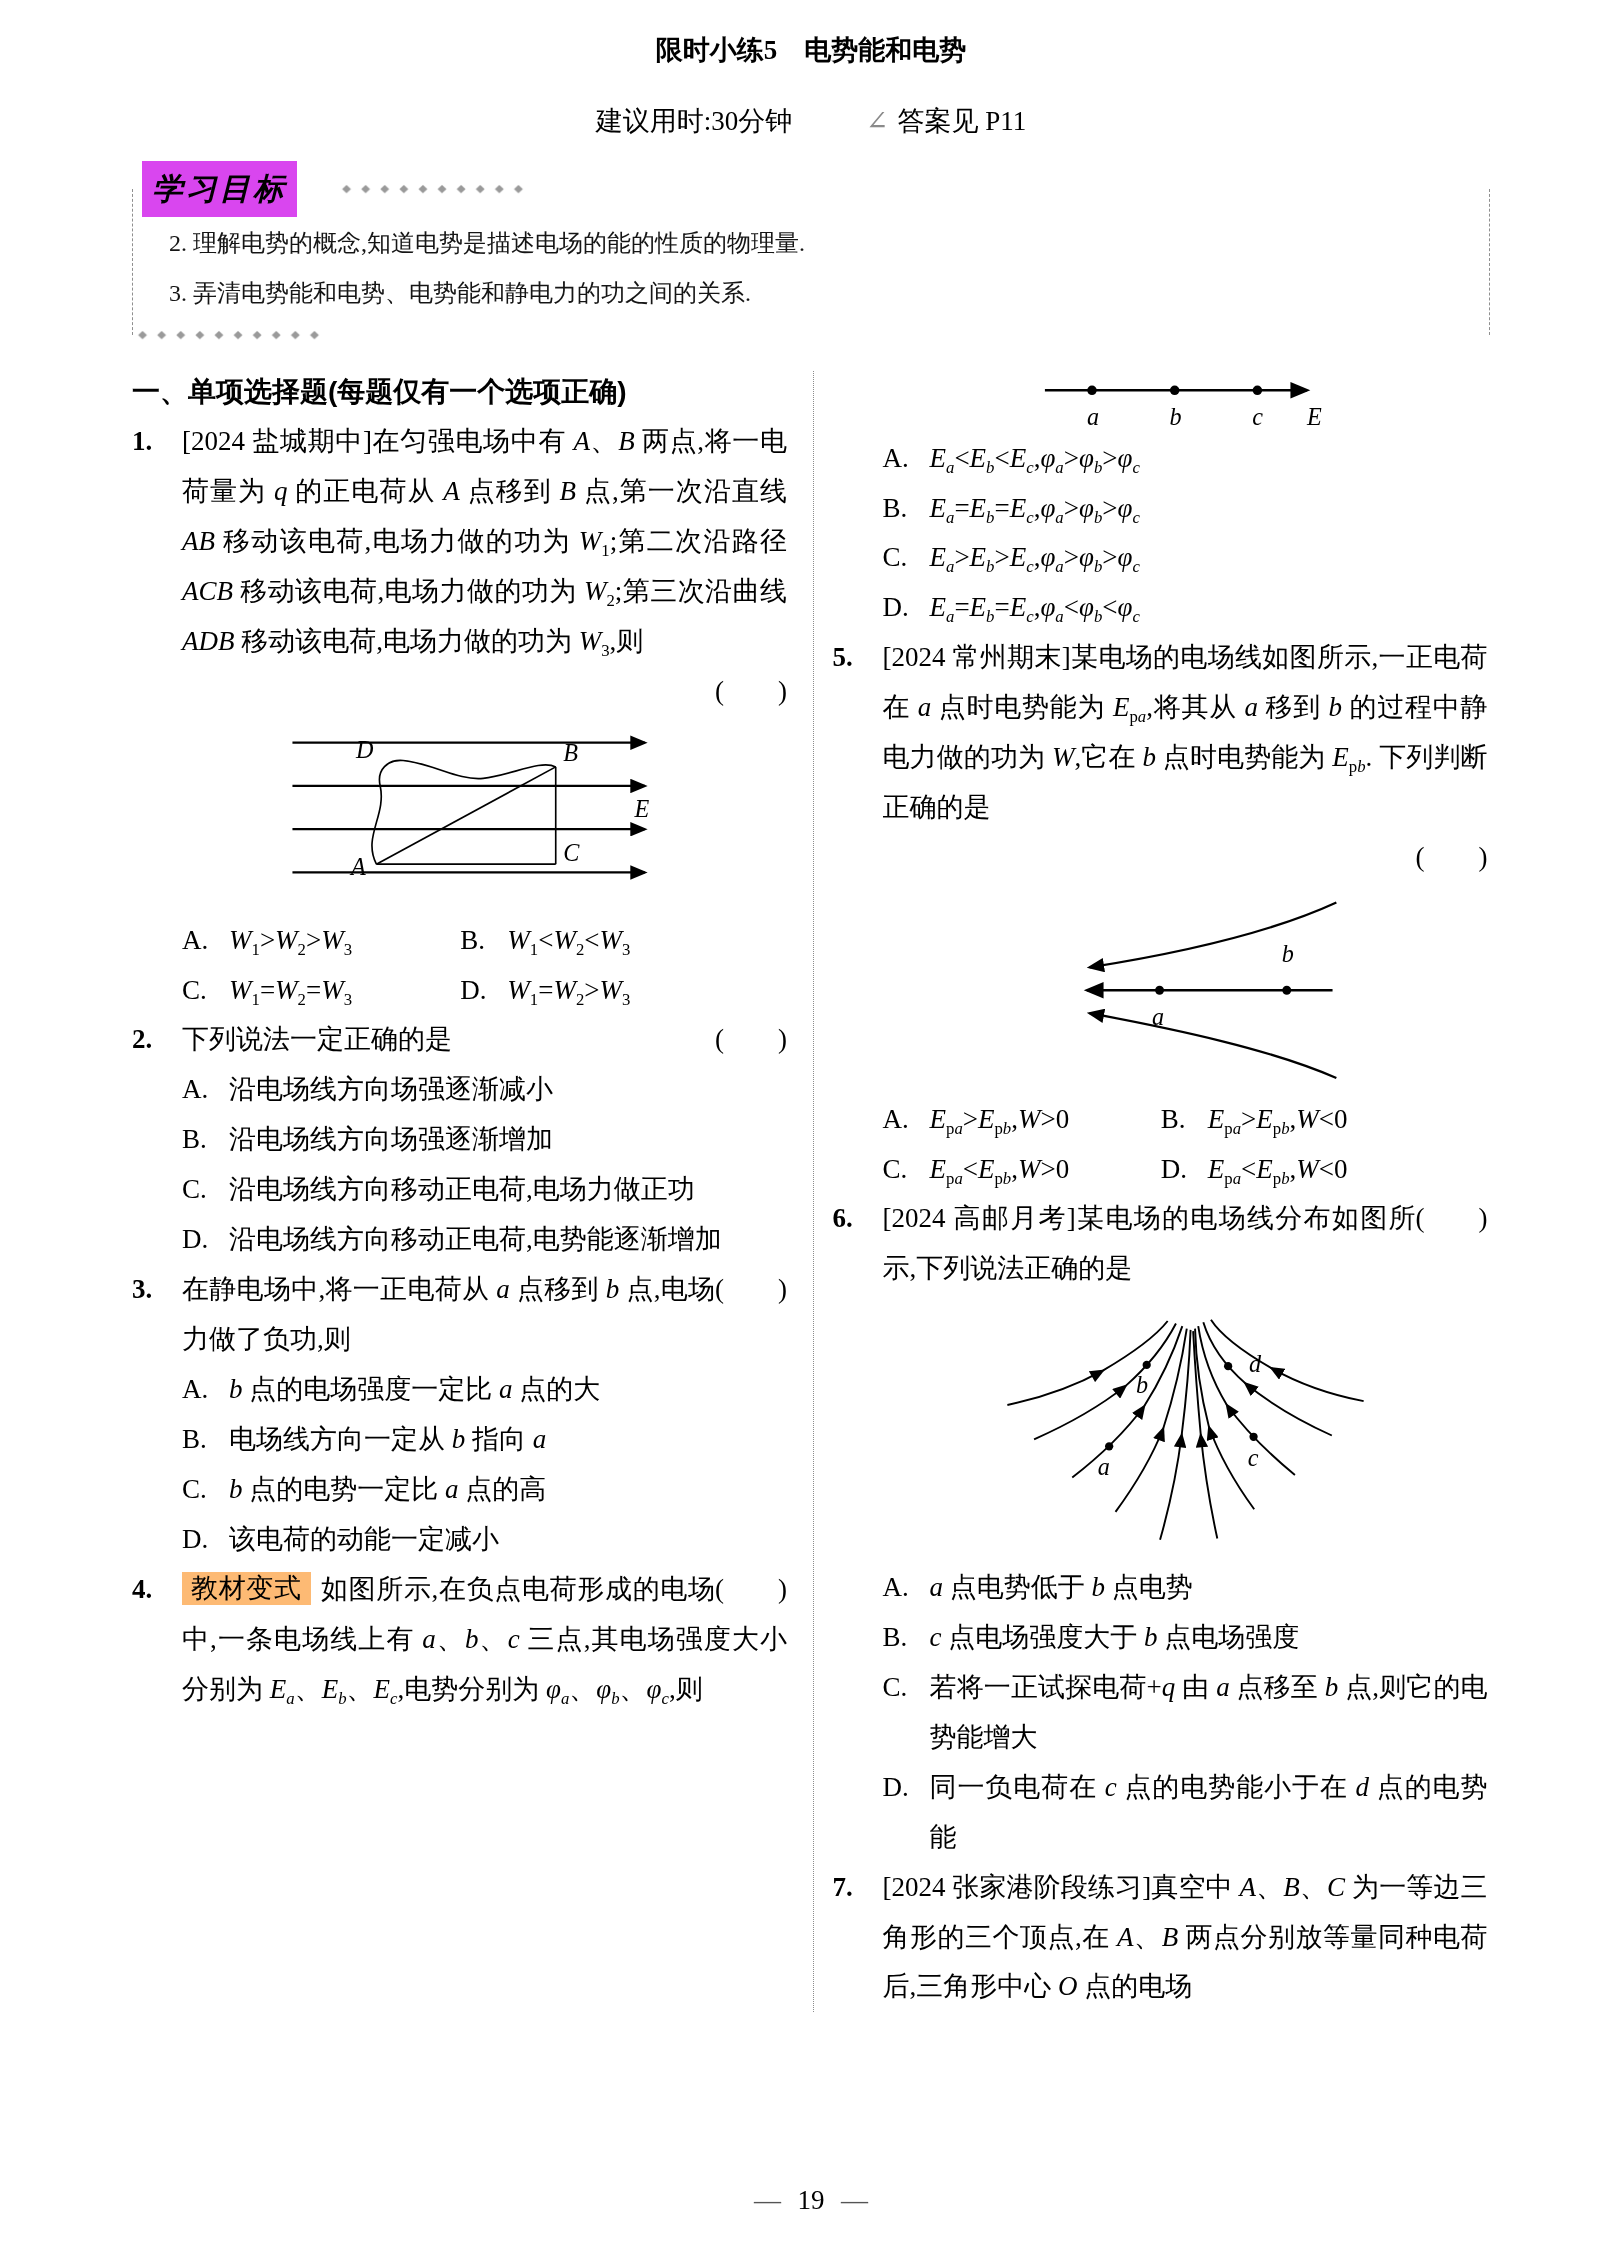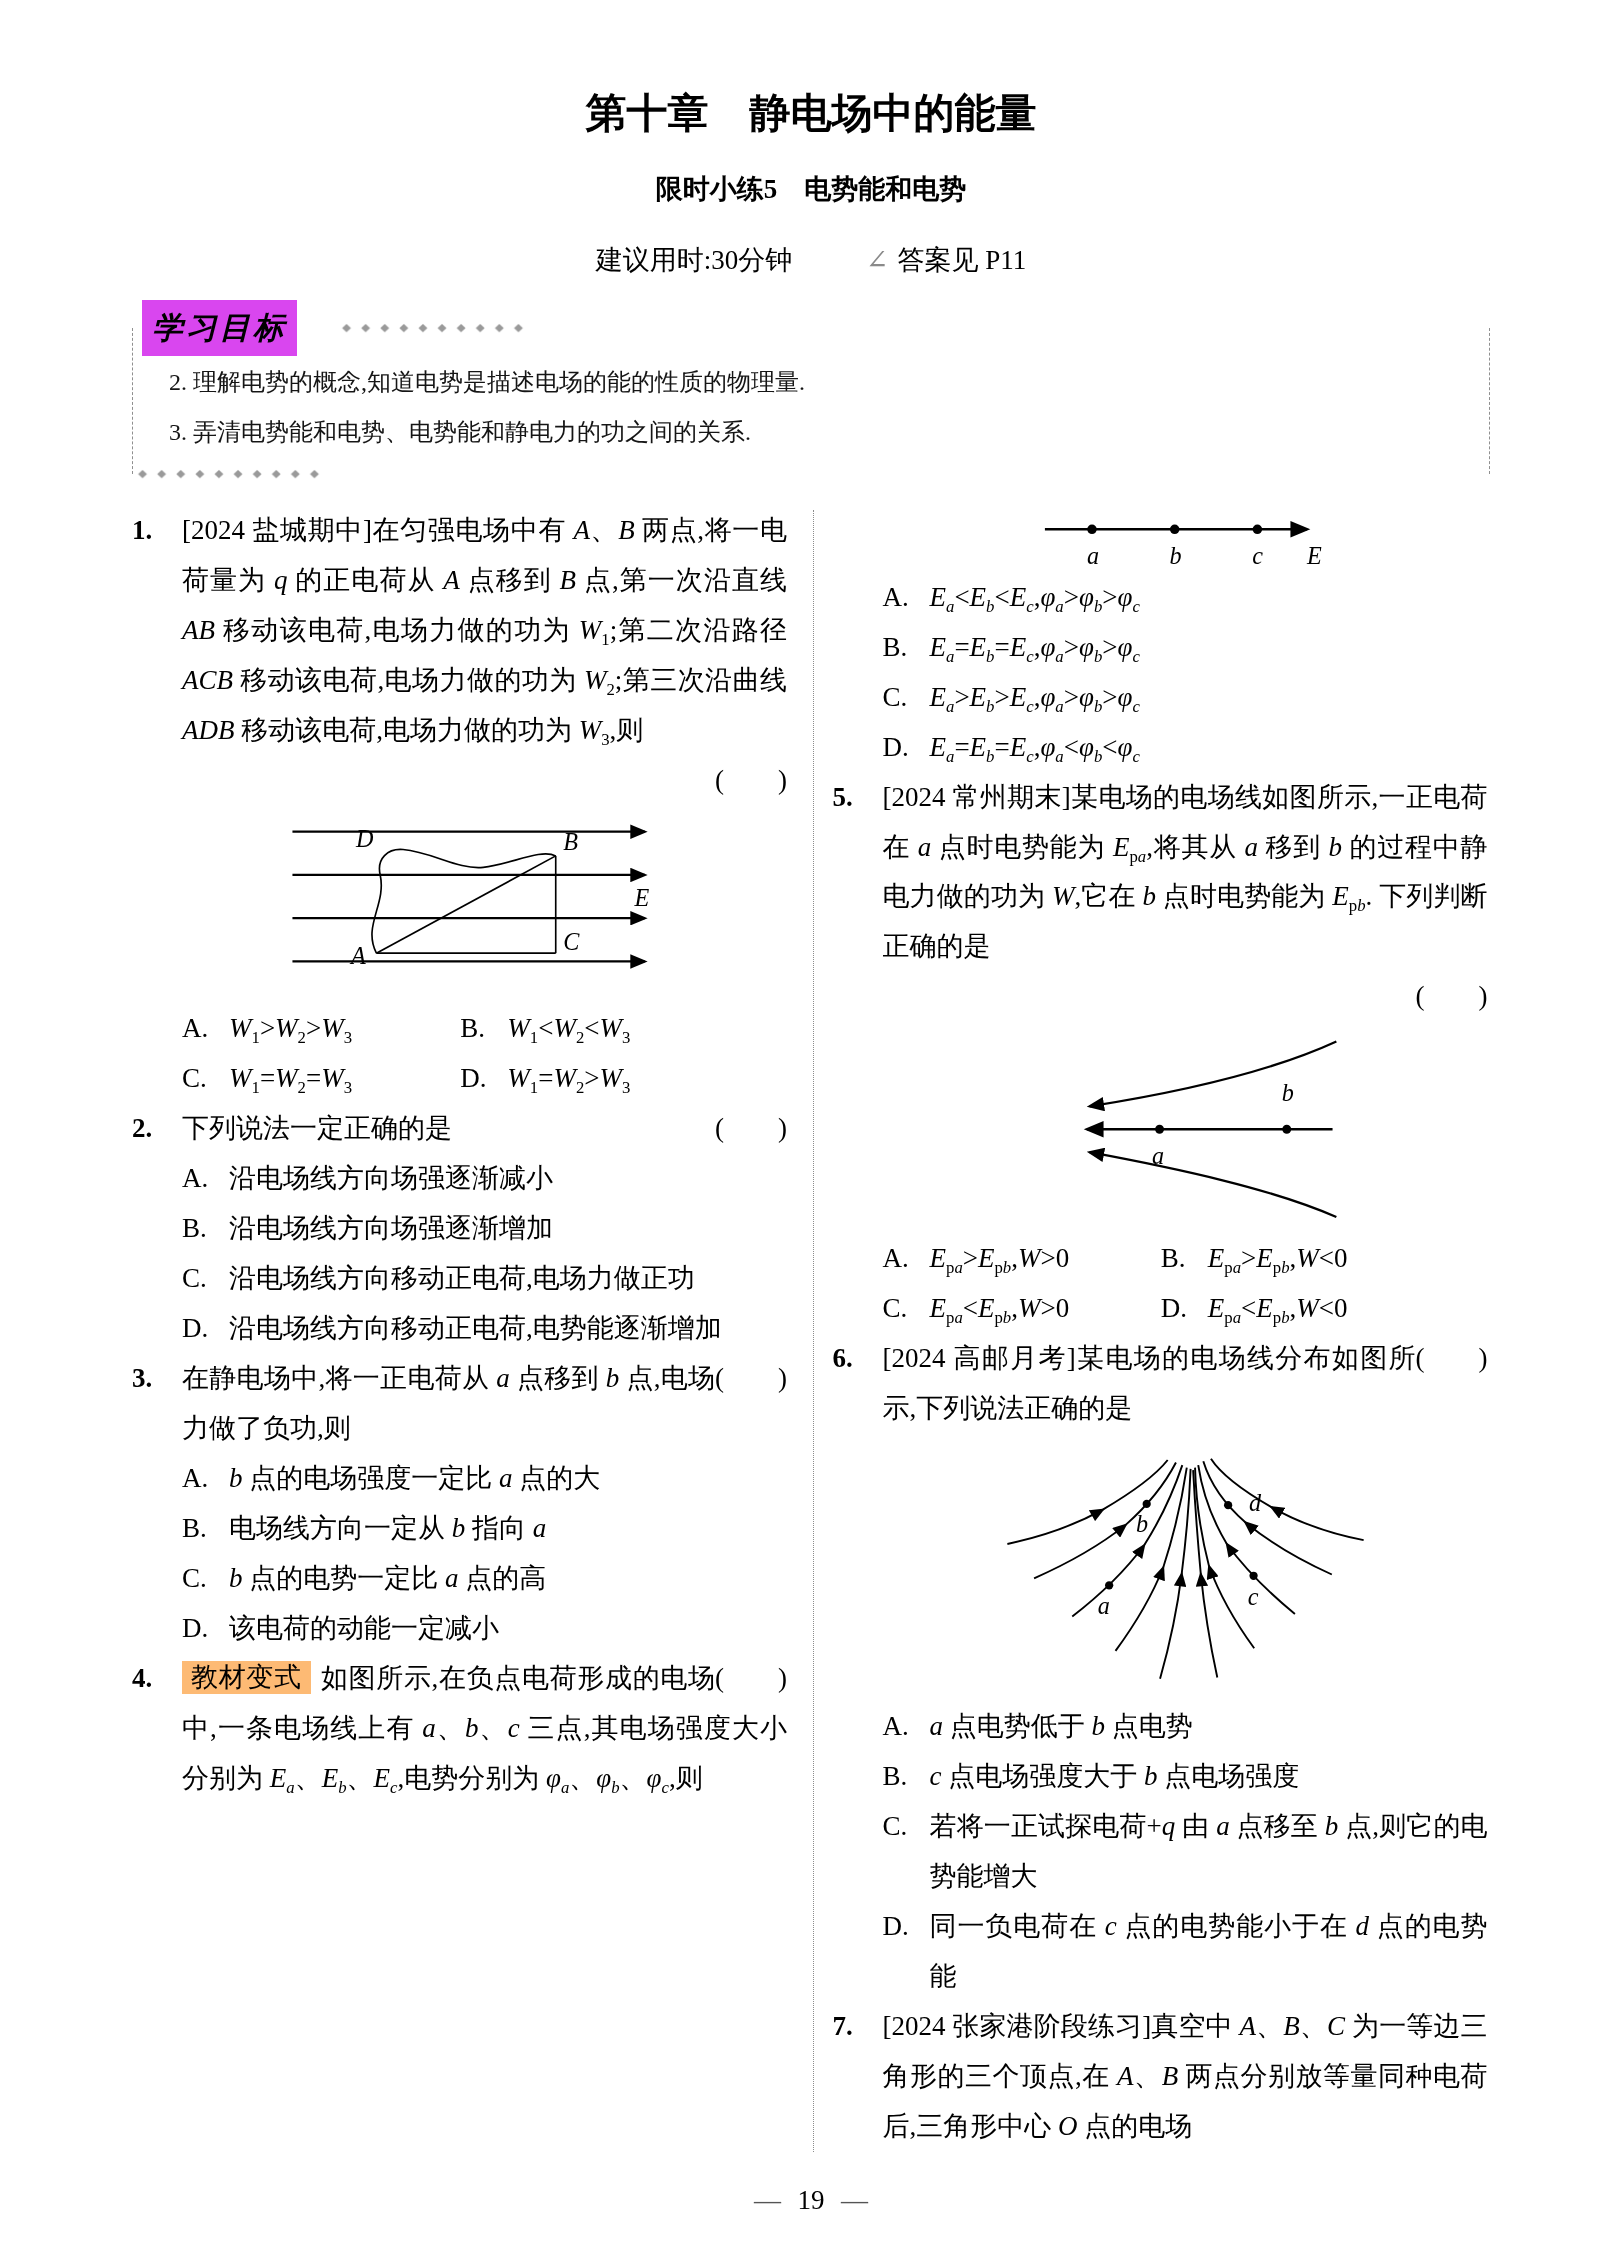--- a/index.html
+++ b/index.html
@@ -54,21 +54,20 @@
     </marker>
     <pattern id="dpat" width="30" height="16" patternUnits="userSpaceOnUse">
       <path d="M8,8 L15,1.5 L22,8 L15,14.5 Z" fill="#9a9a9a"></path>
     </pattern>
   </defs>
 </svg>
 
 <div class="page">
   <div class="content">
 
-    <div class="chapter">第十章　静电场中的能量</div>
     <div class="practice">限时小练5　电势能和电势</div>
 
     <div class="meta">
       <span>建议用时:30分钟</span>
       <span class="meta-gap"></span>
       <span class="answer-icon">∠</span>
       <span>答案见 P11</span>
     </div>
 
     <div class="objectives">
@@ -79,20 +78,23 @@
           <rect width="100%" height="16" fill="url(#dpat)"></rect>
         </svg>
       <div class="obj-label">学习目标</div>
       <div class="obj-item">2. 理解电势的概念,知道电势是描述电场的能的性质的物理量.</div>
       <div class="obj-item">3. 弄清电势能和电势、电势能和静电力的功之间的关系.</div>
     </div>
 
     <div class="columns">
 
       <div class="col">
+        <div class="section-head">
+          <span>一、单项选择题</span><span>(每题仅有一个选项正确)</span>
+        </div>
 
         <div class="q">
           <div class="qnum">1.</div>
           <div class="qbody">
             <div class="stem">
               <span class="qtag">[2024 盐城期中]</span><span>在匀强电场中有 <i>A</i>、<i>B</i> 两点,将一电荷量为 <i>q</i> 的正电荷从 <i>A</i> 点移到 <i>B</i> 点,第一次沿直线 <i>AB</i> 移动该电荷,电场力做的功为 <i>W</i><sub>1</sub>;第二次沿路径 <i>ACB</i> 移动该电荷,电场力做的功为 <i>W</i><sub>2</sub>;第三次沿曲线 <i>ADB</i> 移动该电荷,电场力做的功为 <i>W</i><sub>3</sub>,则</span>
             </div>
             <div class="bracket-line">(　　)</div>
             <div class="fig">
               <svg width="407" height="191" viewBox="0 0 640 300" style="font-size:42px">

